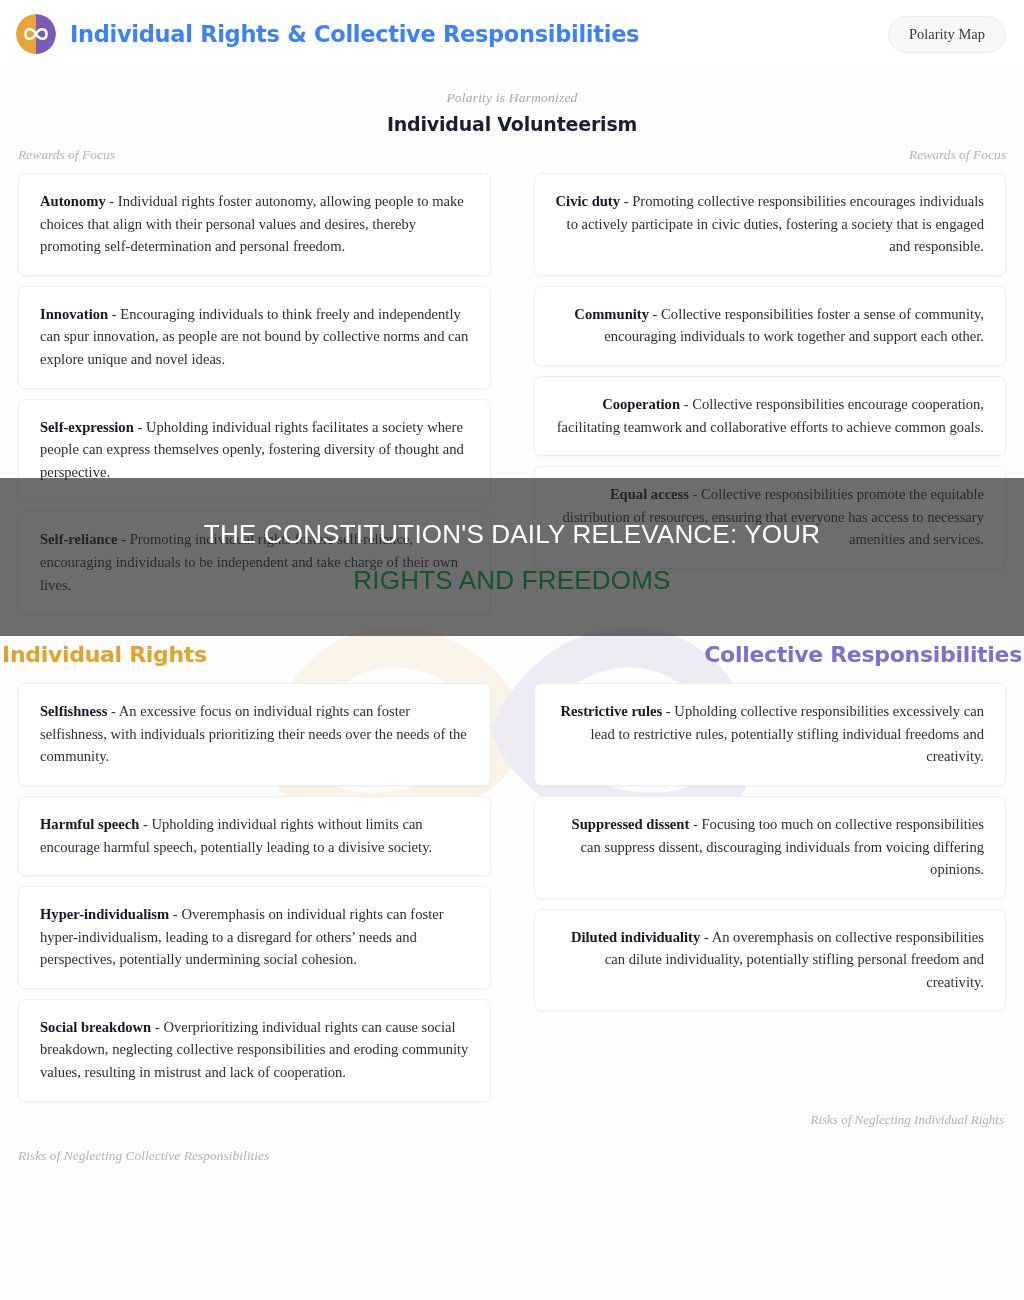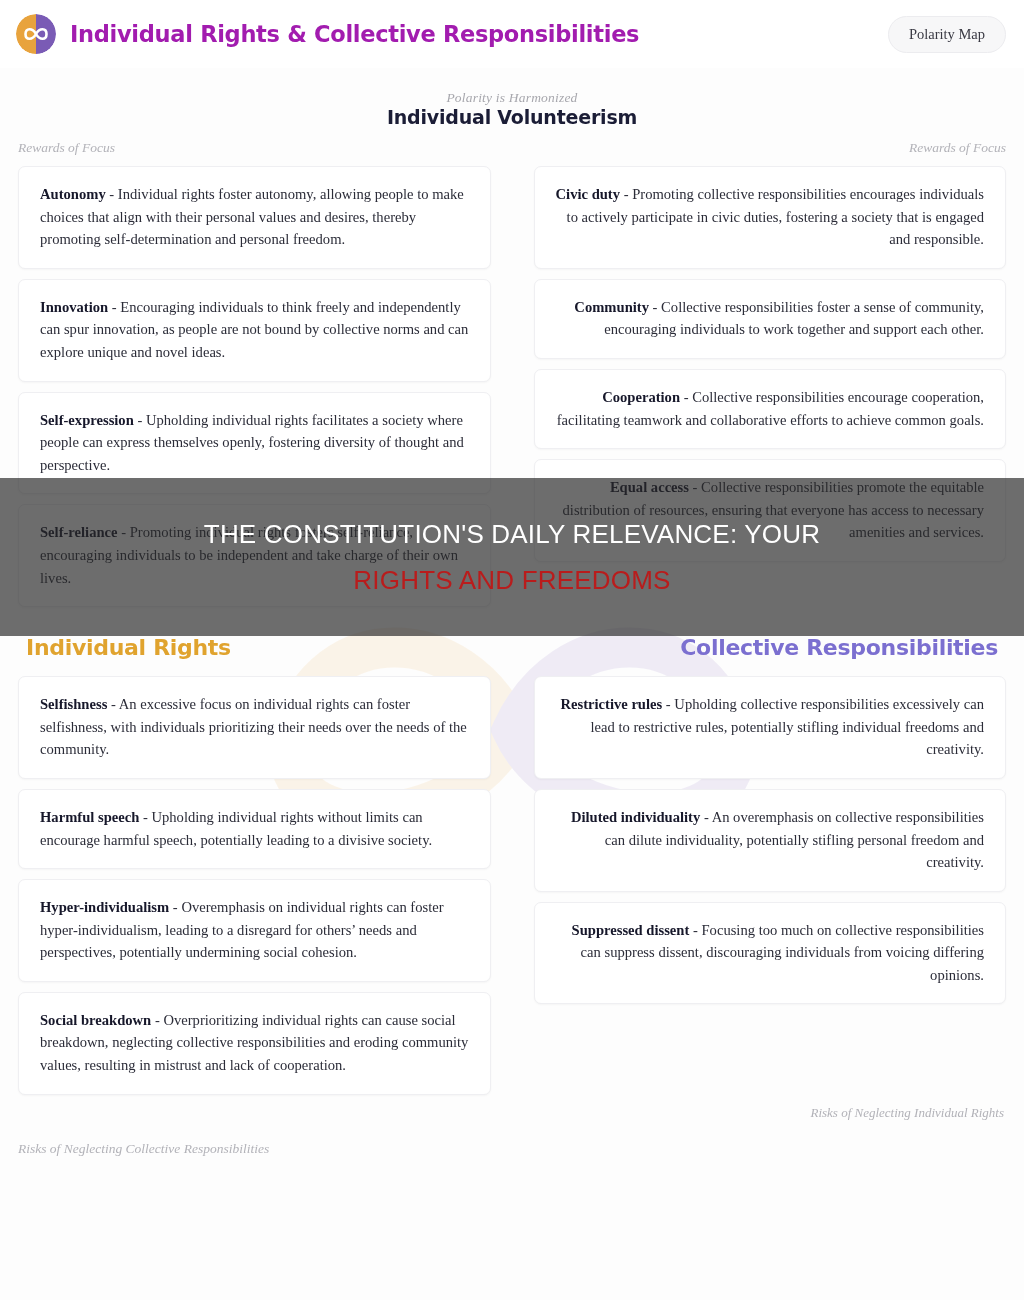--- a/index.html
+++ b/index.html
@@ -50,21 +50,21 @@
     overflow: hidden;
     position: relative;
     margin-right: 14px;
   }
   .logo svg { display:block; }
   .app-title {
     font-family: "DejaVu Sans", sans-serif;
     font-size: 22.5px;
     font-weight: bold;
     letter-spacing: -0.3px;
-    color: #a21caf;
+    color: #3b82f6;
     white-space: nowrap;
   }
   .header-spacer { flex: 1 1 auto; }
   .pill-btn {
     font-family: "Liberation Serif", serif;
     font-size: 14.5px;
     color: #3a3a44;
     background: #f7f7f8;
     border: 1px solid #ececef;
     border-radius: 20px;
@@ -85,20 +85,21 @@
     font-size: 13.5px;
     color: #a7a7ad;
     letter-spacing: .2px;
     text-align: center;
   }
   .pole-title {
     font-family: "DejaVu Sans", sans-serif;
     font-size: 19px;
     font-weight: bold;
     color: #1b1d36;
+    margin-top: 7px;
     letter-spacing: -0.2px;
   }
 
   
   .grid {
     position: relative;
     z-index: 2;
     display: grid;
     grid-template-columns: 1fr 1fr;
     column-gap: 43px;
@@ -135,21 +136,21 @@
     font-weight: bold;
     color: #16172a;
   }
 
   
   .mid-row {
     position: relative;
     z-index: 2;
     display: flex;
     justify-content: space-between;
-    padding: 0 26px;
+    padding: 0 2px;
     margin-top: 18px;
     margin-bottom: 16px;
   }
   .pole-heading {
     font-family: "DejaVu Sans", sans-serif;
     font-size: 22px;
     font-weight: bold;
     letter-spacing: -0.3px;
   }
   .pole-heading.left  { color: #e0a32e; }
@@ -209,21 +210,21 @@
     pointer-events: none;
   }
   .overlay-line {
     font-family: "Liberation Sans", sans-serif;
     font-size: 26px;
     line-height: 46px;
     letter-spacing: .2px;
     font-weight: normal;
   }
   .overlay-line.l1 { color: #ffffff; }
-  .overlay-line.l2 { color: #b91c1c; }
+  .overlay-line.l2 { color: #14532d; }
 </style>
 </head>
 <body>
 
 <div id="root">
 
   <svg class="watermark" viewBox="0 0 700 340">
     <g fill="none" stroke-width="40" stroke-linecap="round">
       <path d="M350,170 C300,60 160,60 130,170 C100,280 300,280 350,170 Z" stroke="#E8A33D"></path>
       <path d="M350,170 C400,60 540,60 570,170 C600,280 400,280 350,170 Z" stroke="#7A5BB5"></path>
@@ -304,24 +305,24 @@
       <div class="card">
         <p><b>Social breakdown</b><span> - Overprioritizing individual rights can cause social breakdown, neglecting collective responsibilities and eroding community values, resulting in mistrust and lack of cooperation.</span></p>
       </div>
     </div>
 
     <div class="col">
       <div class="card align-right">
         <p><b>Restrictive rules</b><span> - Upholding collective responsibilities excessively can lead to restrictive rules, potentially stifling individual freedoms and creativity.</span></p>
       </div>
       <div class="card align-right">
+        <p><b>Suppressed dissent</b><span> - Focusing too much on collective responsibilities can suppress dissent, discouraging individuals from voicing differing opinions.</span></p>
+      </div>
+      <div class="card align-right">
         <p><b>Diluted individuality</b><span> - An overemphasis on collective responsibilities can dilute individuality, potentially stifling personal freedom and creativity.</span></p>
-      </div>
-      <div class="card align-right">
-        <p><b>Suppressed dissent</b><span> - Focusing too much on collective responsibilities can suppress dissent, discouraging individuals from voicing differing opinions.</span></p>
       </div>
     </div>
   </div>
 
   <div class="footer-labels">
     <div class="foot-left">Risks of Neglecting Collective Responsibilities</div>
     <div class="foot-right">Risks of Neglecting Individual Rights</div>
   </div>
 
 

